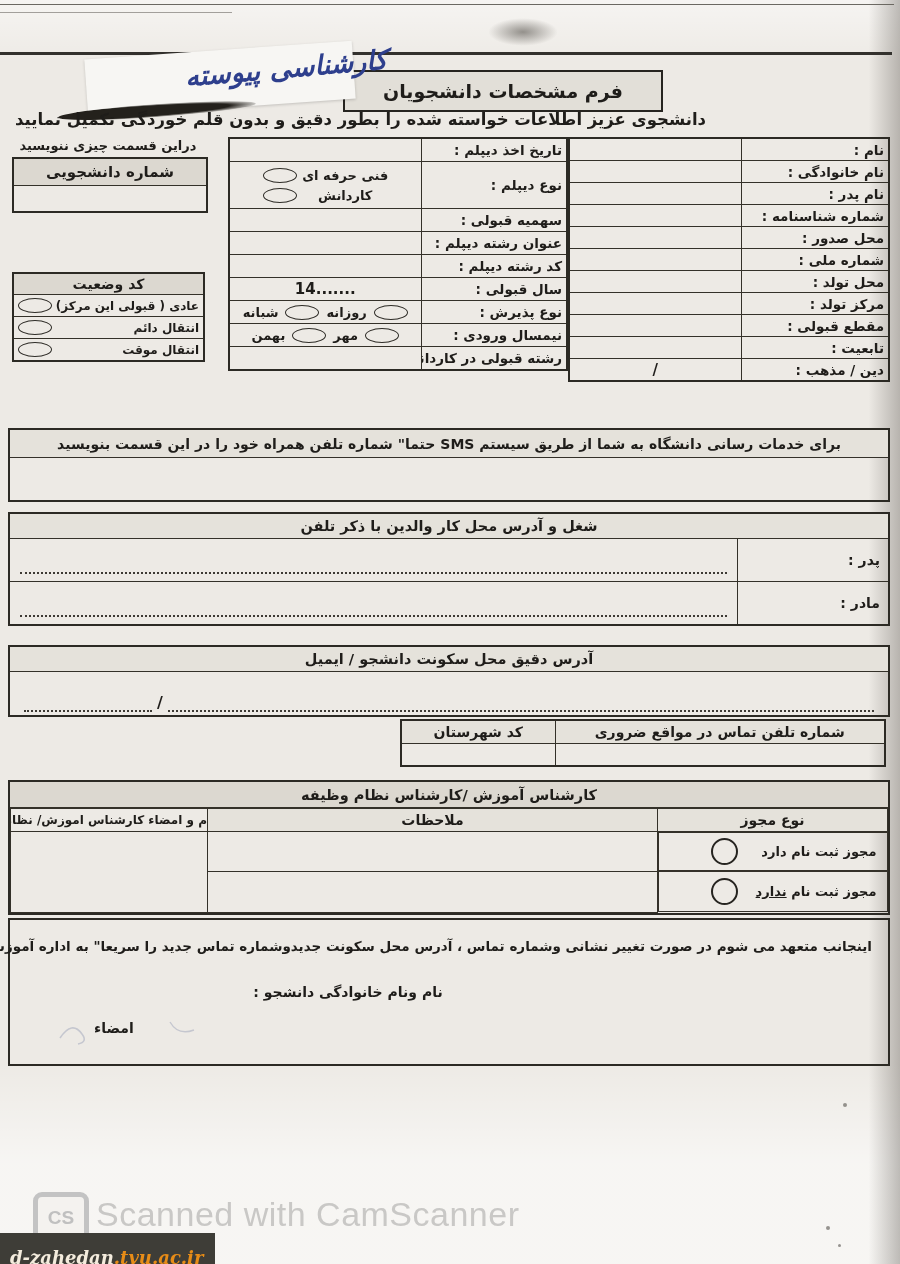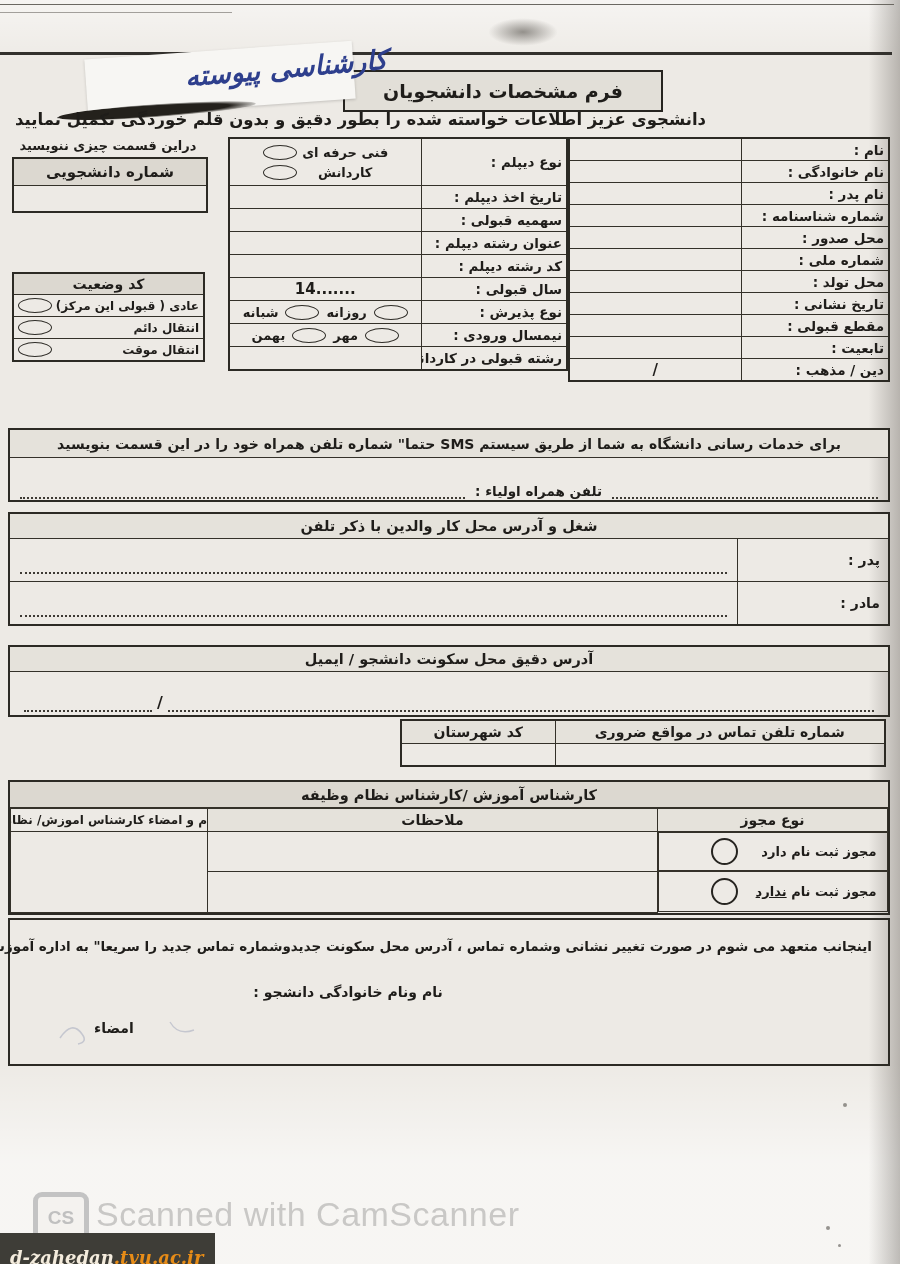--- a/index.html
+++ b/index.html
@@ -122,35 +122,35 @@
   </tbody>
     </table>
 
   <table class="frm abs" dir="rtl" style="left:228px;top:137px;width:338px;">
     <colgroup>
         <col style="width:146px;">
         <col style="width:192px;">
       </colgroup>
     <tbody>
         <tr>
+          <td class="lblcell" style="height:22px;">تاریخ اخذ دیپلم :</td>
+        <td></td>
+        </tr>
+    <tr>
       <td class="lblcell" style="height:46px;">نوع دیپلم :</td>
       <td>
         <div style="display:grid;grid-template-columns:96px 40px;direction:rtl;align-items:center;justify-content:center;row-gap:5px;">
           <span style="font-size:13px;text-align:center;">فنی حرفه ای</span>
           <span class="oval"></span>
           <span style="font-size:13px;text-align:center;">کاردانش</span>
           <span class="oval"></span>
         </div>
       </td>
     </tr>
     <tr>
-          <td class="lblcell" style="height:22px;">تاریخ اخذ دیپلم :</td>
-        <td></td>
-        </tr>
-    <tr>
           <td class="lblcell" style="height:22px;">سهمیه قبولی :</td>
         <td></td>
         </tr>
     <tr>
           <td class="lblcell" style="height:22px;">عنوان رشته دیپلم :</td>
         <td></td>
         </tr>
     <tr>
           <td class="lblcell" style="height:22px;">کد رشته دیپلم :</td>
         <td></td>
@@ -216,45 +216,40 @@
         </tr>
     <tr>
           <td class="lblcell" style="height:21px;">شماره ملی :</td>
           <td></td>
         </tr>
     <tr>
           <td class="lblcell" style="height:21px;">محل تولد :</td>
           <td></td>
         </tr>
     <tr>
-          <td class="lblcell" style="height:21px;">تاریخ نشانی :</td>
+          <td class="lblcell" style="height:21px;">مرکز تولد :</td>
           <td></td>
         </tr>
     <tr>
           <td class="lblcell" style="height:21px;">مقطع قبولی :</td>
           <td></td>
         </tr>
     <tr>
           <td class="lblcell" style="height:21px;">تابعیت :</td>
           <td></td>
         </tr>
     <tr>
           <td class="lblcell" style="height:21px;">دین / مذهب :</td>
         <td style="text-align:center;font-size:15px;">/</td>
         </tr>
   </tbody>
     </table>
 
   <div class="secbox" style="left:8px;top:428px;width:878px;height:70px;">
     <div class="sechead lightshaded" style="height:27px;font-size:14px;">برای خدمات رسانی دانشگاه به شما از طریق سیستم SMS حتما" شماره تلفن همراه خود را در این قسمت بنویسید</div>
-    <div class="rowline" style="height:41px;direction:rtl;padding:0 10px 9px;">
-      <span class="dots" style="width:266px;"></span>
-      <span style="font-size:13.5px;font-weight:700;margin:0 10px;white-space:nowrap;">تلفن همراه اولیاء :</span>
-      <span class="dots" style="flex:1;"></span>
-    </div>
   </div>
 
   <div class="secbox" style="left:8px;top:512px;width:878px;height:110px;">
     <div class="sechead lightshaded" style="height:24px;font-size:14.5px;">شغل و آدرس محل کار والدین با ذکر تلفن</div>
     <div style="display:flex;direction:rtl;height:42px;border-bottom:1.5px solid #343129;">
       <div style="width:142px;border-left:1.5px solid #343129;display:flex;align-items:center;padding-right:8px;font-size:14px;font-weight:700;">پدر :</div>
       <div style="flex:1;display:flex;align-items:flex-end;padding:0 10px 7px;">
         <span class="dots" style="flex:1;"></span>
         </div>
     </div>

